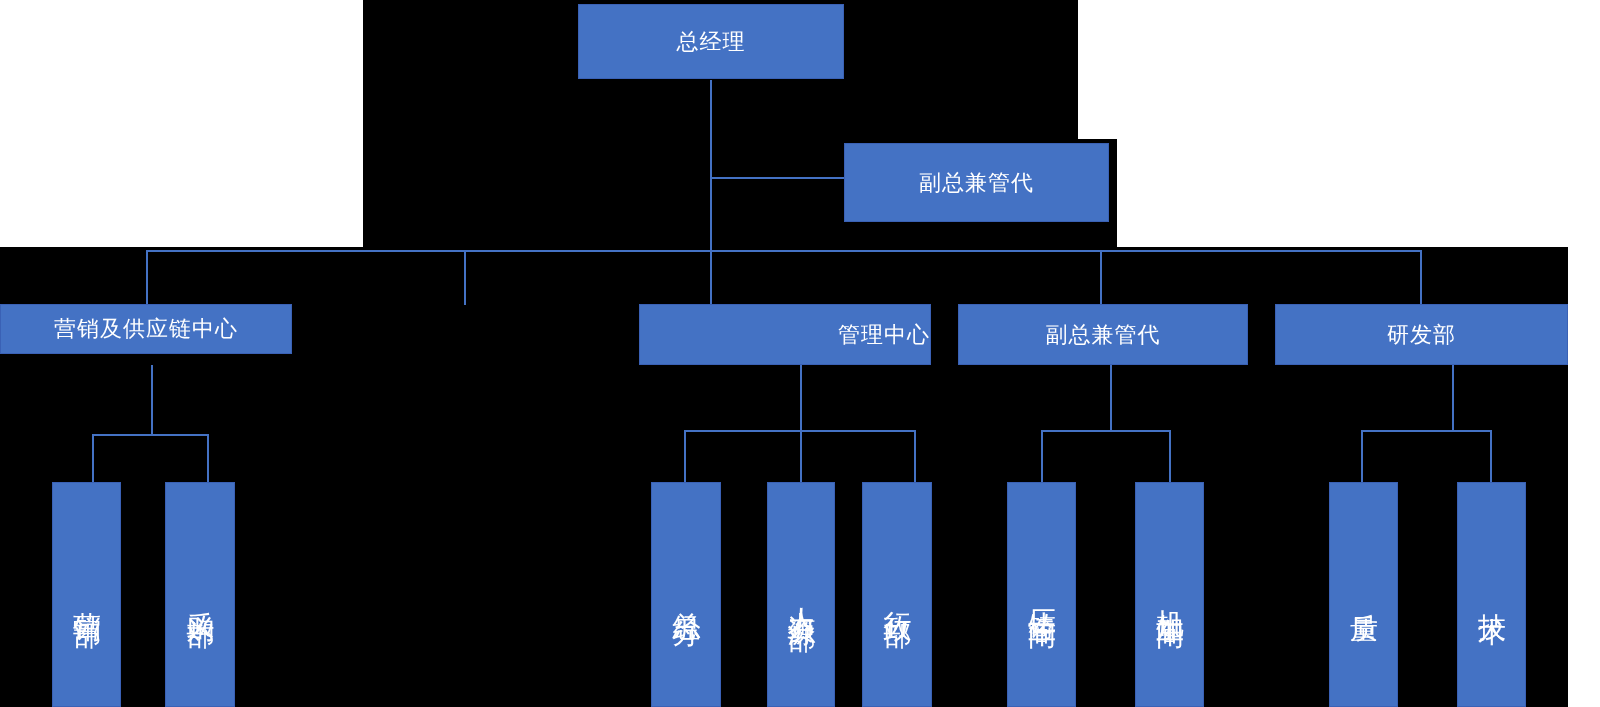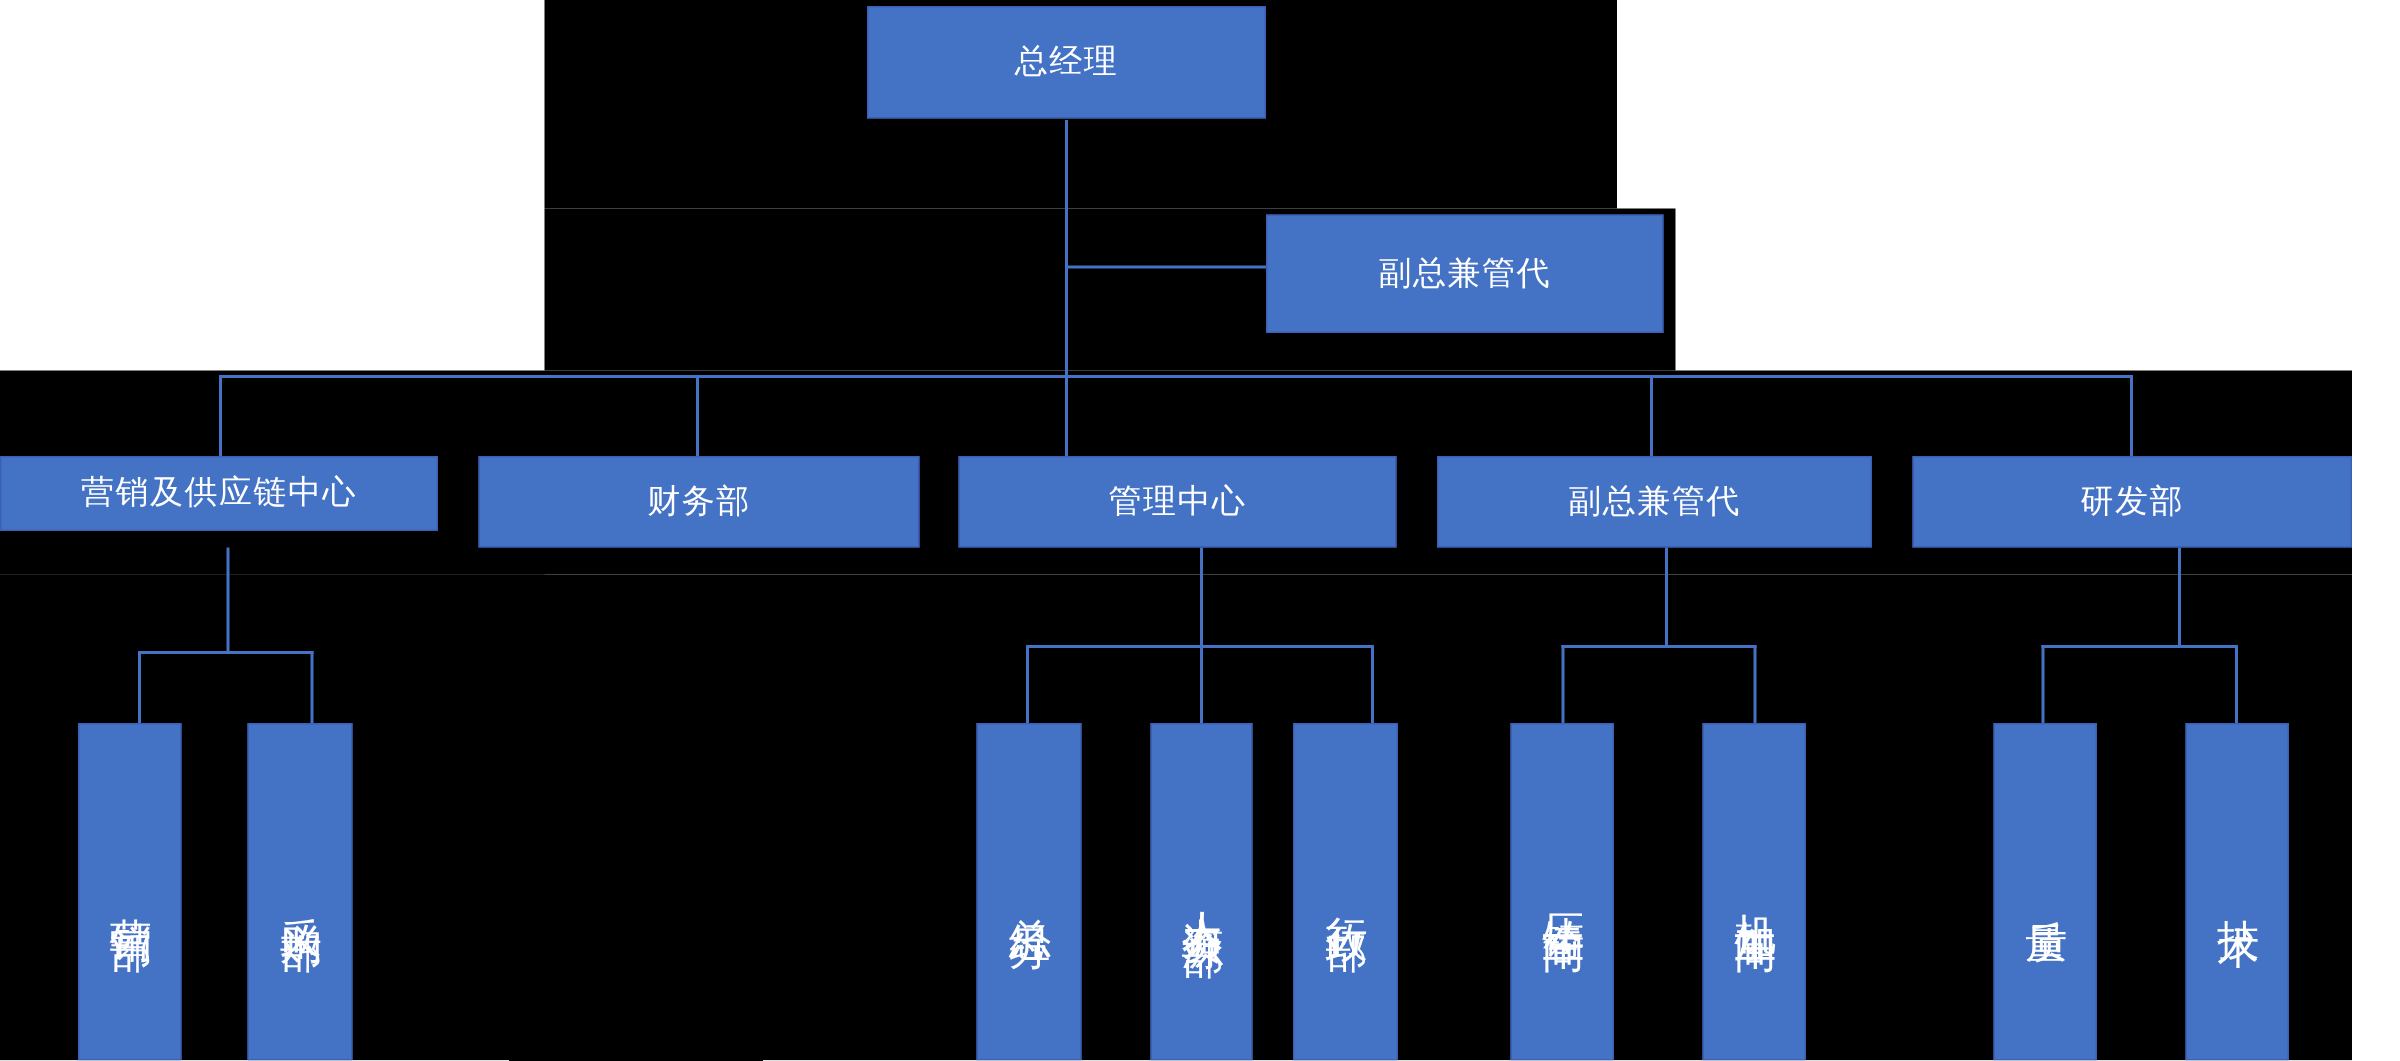--- a/index.html
+++ b/index.html
@@ -99,25 +99,22 @@
   </div>
 
   <div class="node h-txt" style="left:844px;top:143px;width:265px;height:79px;">
     <span class="lbl">副总兼管代</span>
   </div>
 
   <div class="node h-txt" style="left:0px;top:304px;width:292px;height:50px;">
     <span class="lbl">营销及供应链中心</span>
   </div>
 
-  <div class="node h-txt" style="left:319px;top:304px;width:294px;height:61px;">
-    <span class="lbl">财务部</span>
-  </div>
 
-  <div class="node h-txt" style="left:639px;top:304px;width:292px;height:61px;">
+  <div class="node h-txt" style="left:639px;top:304px;width:292px;height:61px;justify-content:flex-end;">
     <span class="lbl">管理中心</span>
   </div>
 
   <div class="node h-txt" style="left:958px;top:304px;width:290px;height:61px;">
     <span class="lbl">副总兼管代</span>
   </div>
 
   <div class="node h-txt" style="left:1275px;top:304px;width:293px;height:61px;align-items:center;">
     <span class="lbl">研发部</span>
   </div>

